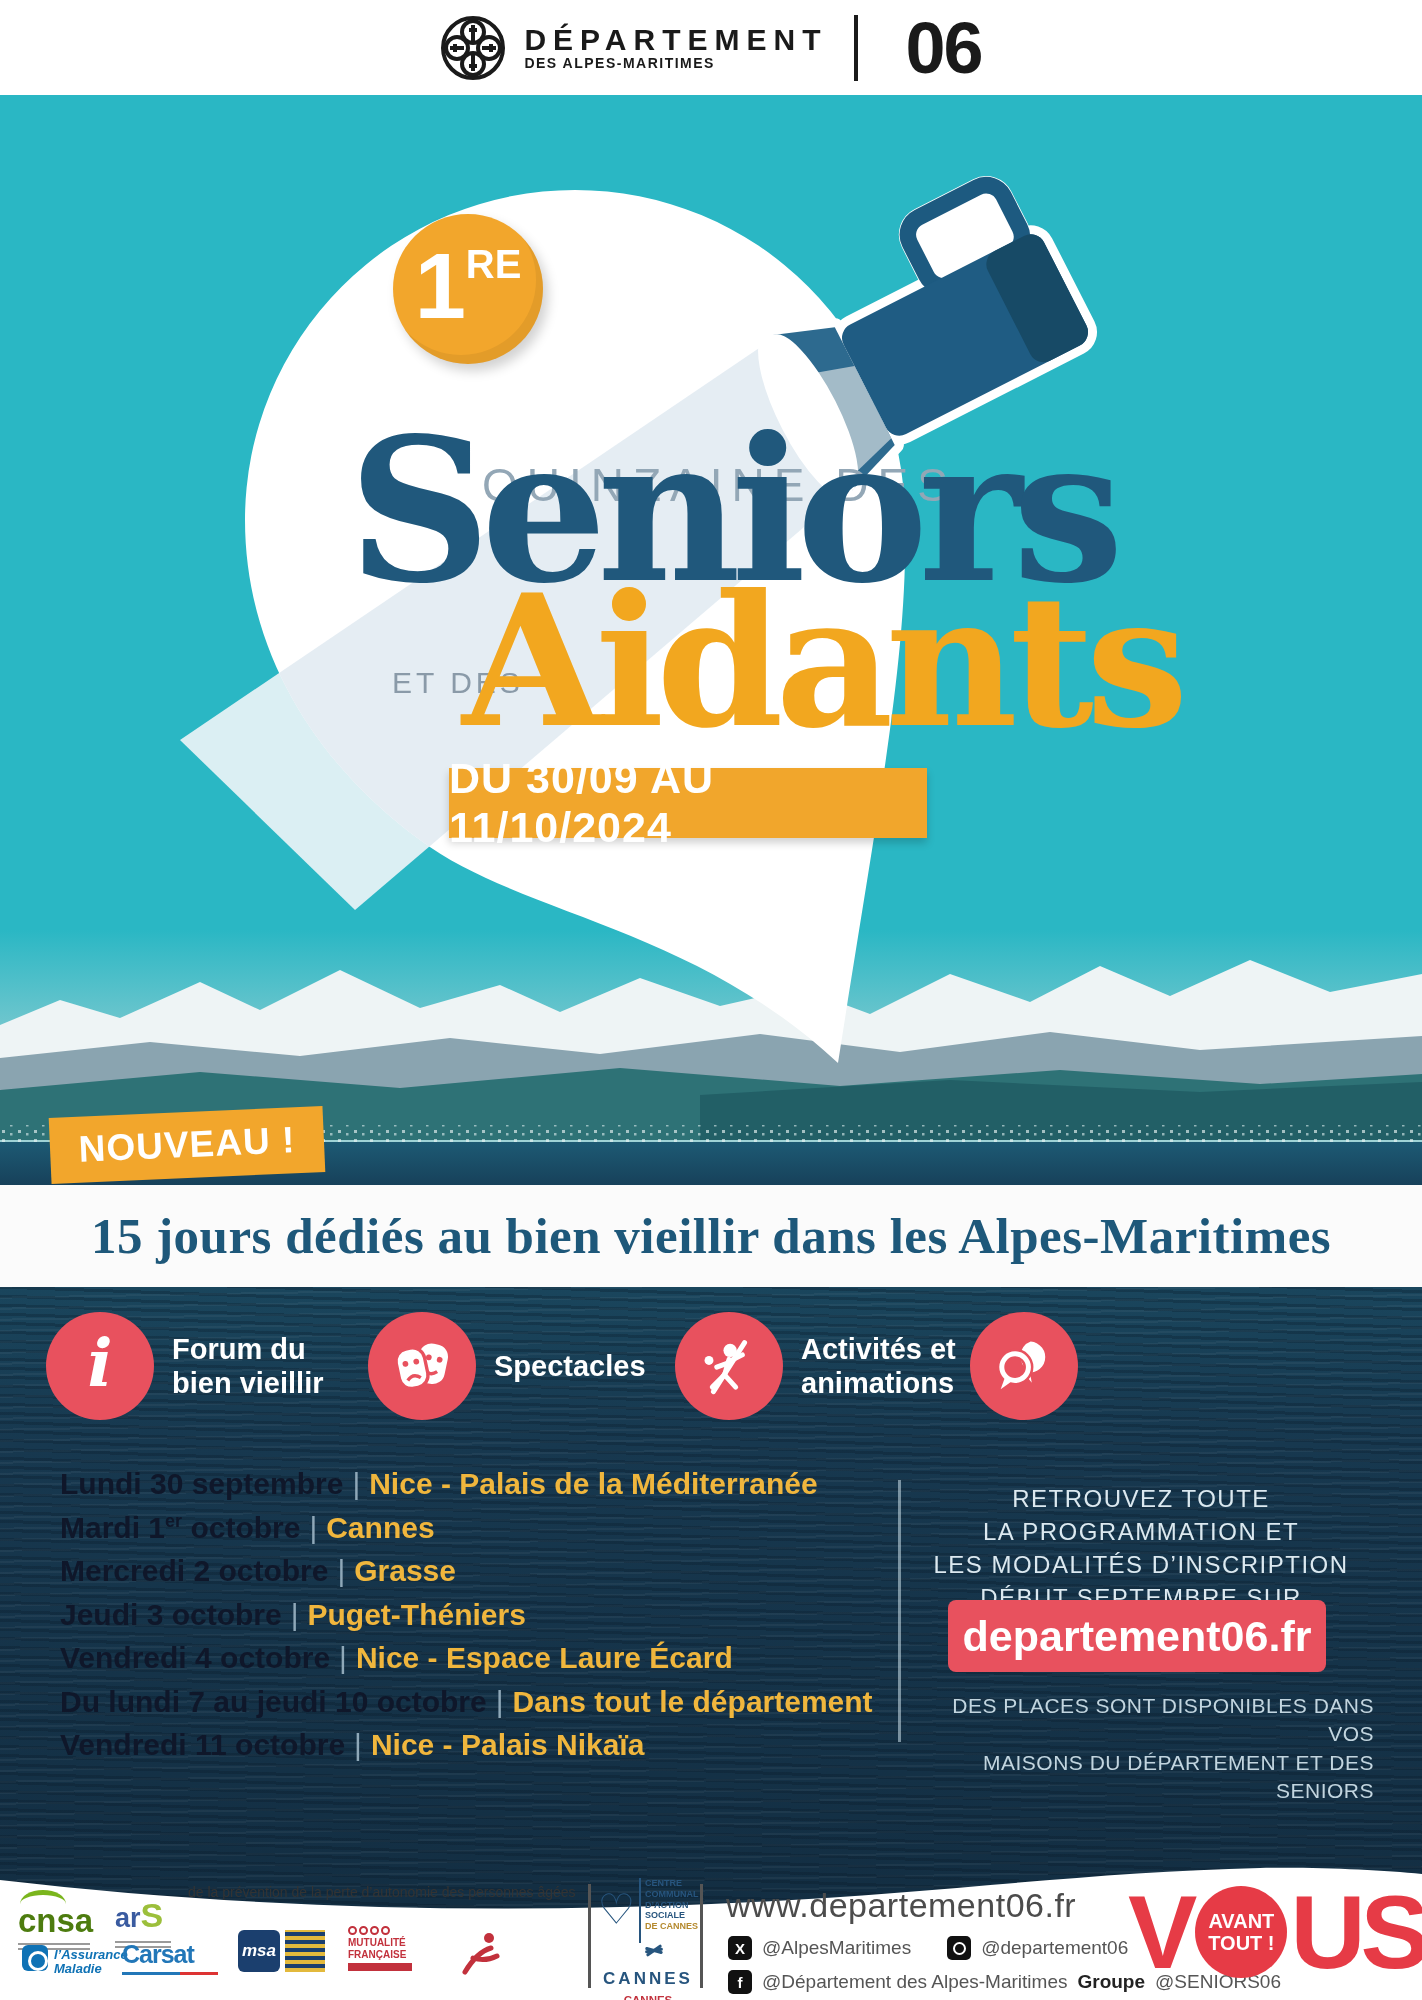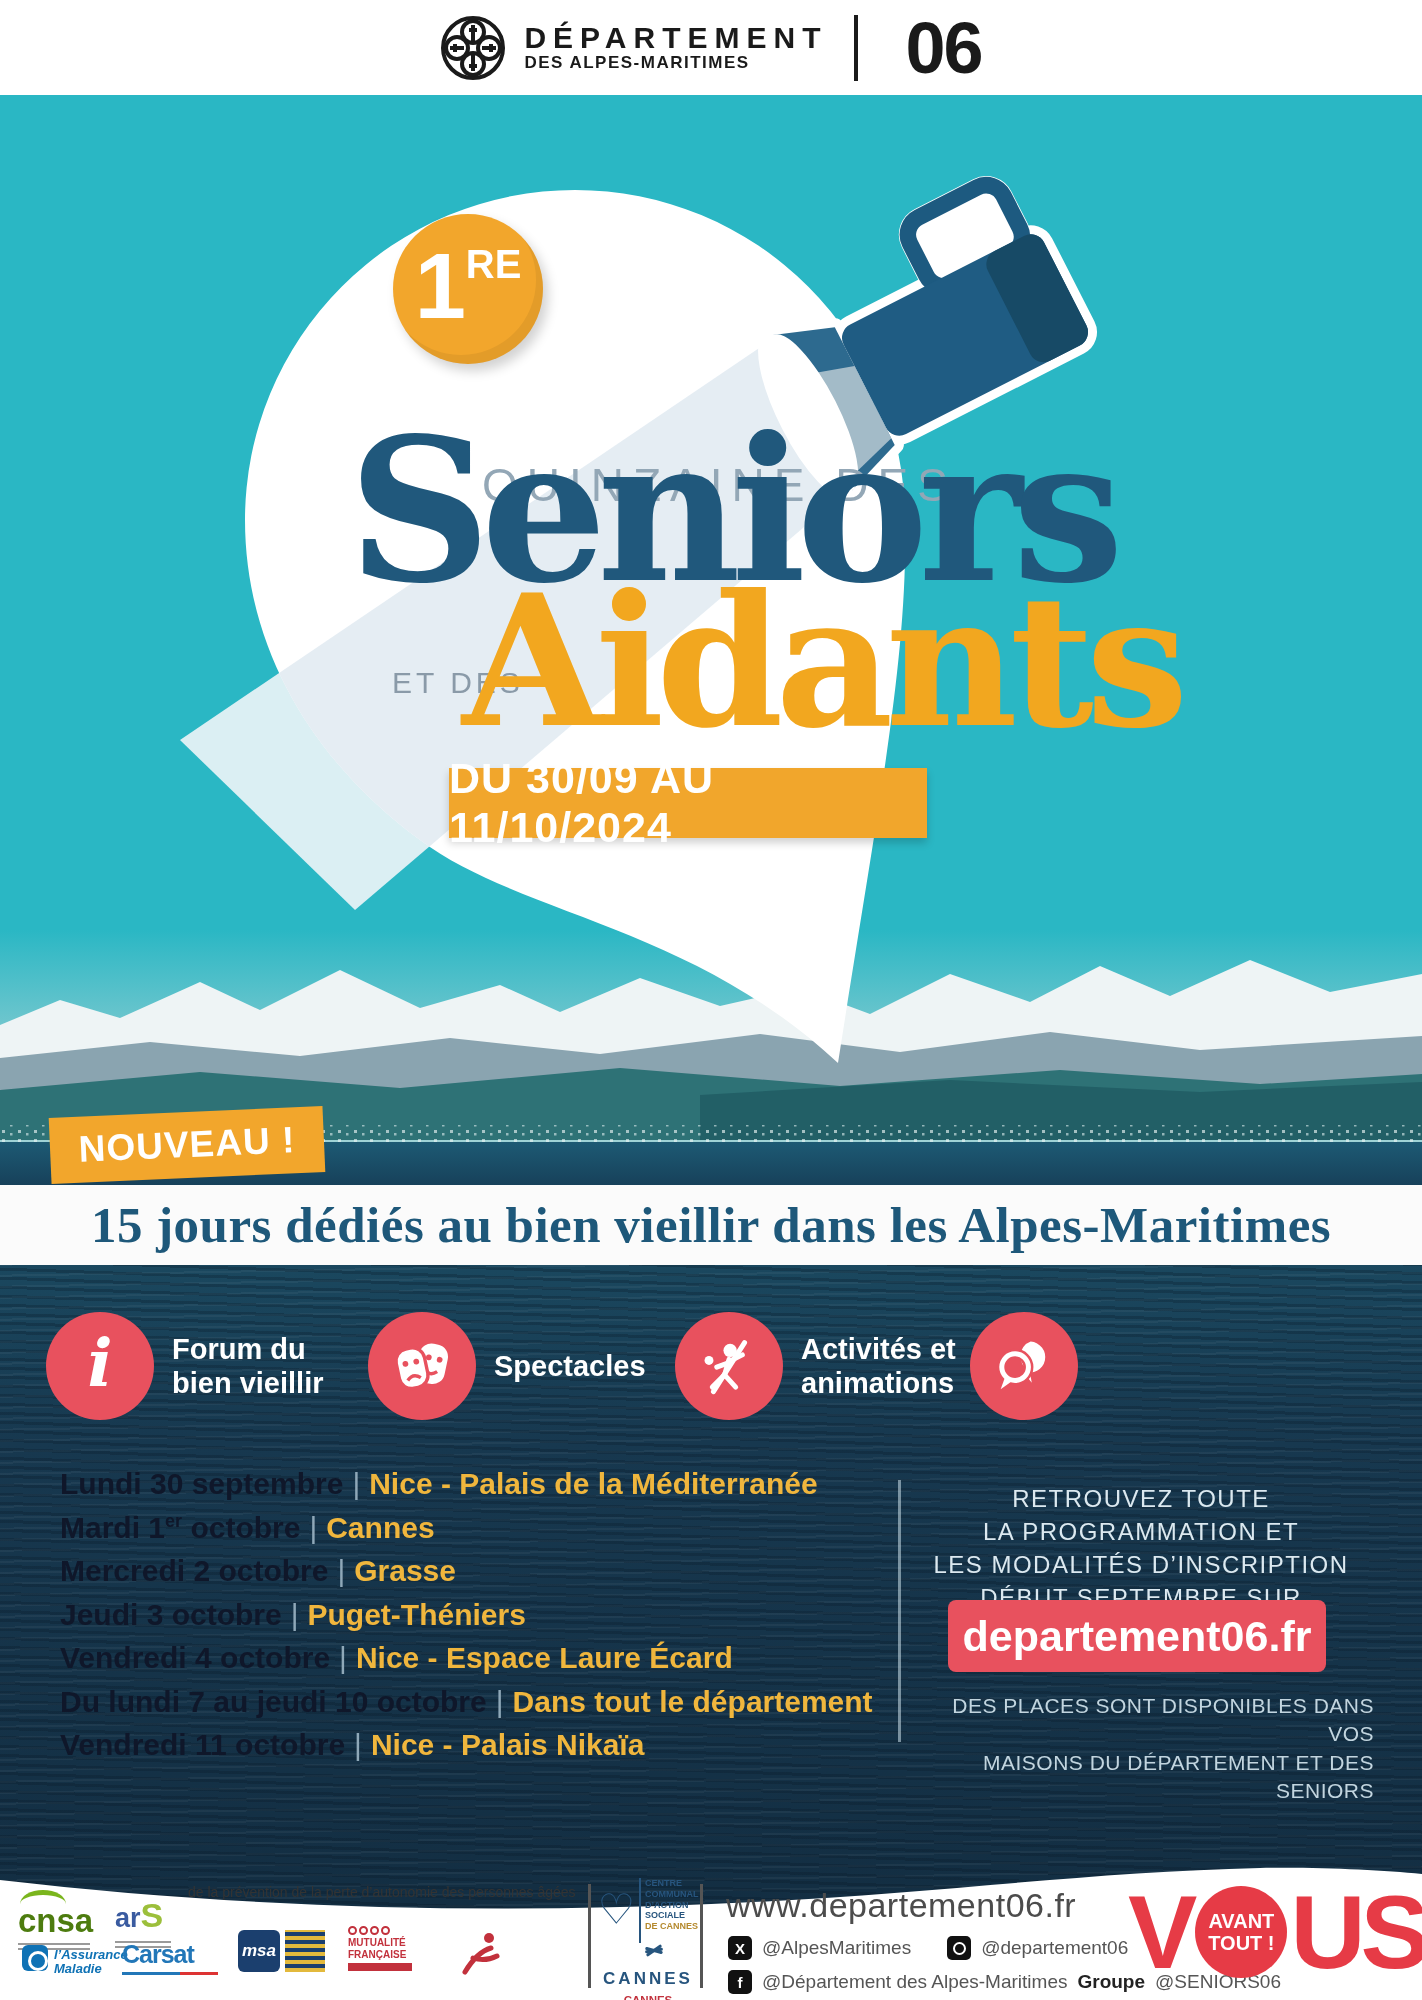--- a/index.html
+++ b/index.html
@@ -6,21 +6,21 @@
   #page{position:relative;width:1422px;height:2000px;margin:0 auto;background:#fff;overflow:hidden;
         font-family:"Liberation Sans",sans-serif;}
   #page *{box-sizing:border-box;}
 
   
   .header{position:absolute;top:0;left:0;width:1422px;height:95px;background:#fff;
           display:flex;align-items:center;justify-content:center;gap:18px;z-index:10;}
   .emblem{width:66px;height:66px;}
   .dept-text{display:flex;flex-direction:column;justify-content:center;color:#1a1a1a;}
   .dept-line1{font-size:30px;font-weight:bold;letter-spacing:7px;line-height:1.05;}
-  .dept-line2{font-size:17px;font-weight:bold;letter-spacing:1.5px;line-height:1.1;}
+  .dept-line2{font-size:14px;font-weight:bold;letter-spacing:1.5px;line-height:1.1;}
   .dept-sep{width:4px;height:66px;background:#1a1a1a;margin:0 2px 0 8px;}
   .dept-num{font-size:72px;font-weight:bold;color:#1a1a1a;letter-spacing:-2px;line-height:66px;margin-left:28px;}
 
   
   .hero-bg{position:absolute;top:95px;left:0;width:1422px;height:860px;background:#2ab7c4;z-index:1;}
   .mountains{position:absolute;top:930px;left:0;width:1422px;height:255px;z-index:2;}
   .water{position:absolute;top:1180px;left:0;width:1422px;height:820px;z-index:1;
          background-color:#16384e;
          background-image:
            repeating-linear-gradient(2deg, rgba(8,24,38,.28) 0 3px, rgba(8,24,38,0) 3px 9px),
@@ -42,21 +42,21 @@
   .title-secondary{position:absolute;left:462px;top:570px;z-index:5;font-family:"DejaVu Serif",serif;
               font-weight:bold;font-size:182px;line-height:1;color:#f2a71f;letter-spacing:-8px;}
   .datebar{position:absolute;left:449px;top:768px;width:478px;height:70px;background:#f1a62c;z-index:6;
            display:flex;align-items:center;justify-content:center;font-size:43px;font-weight:bold;
            color:#fff;letter-spacing:1px;box-shadow:0 5px 8px rgba(0,0,0,.18);}
 
   
   .nouveau{position:absolute;left:50px;top:1112px;width:274px;height:66px;background:#f2a62c;z-index:6;
            transform:rotate(-2.5deg);display:flex;align-items:center;justify-content:center;
            font-size:37px;font-weight:800;color:#fff;letter-spacing:1px;}
-  .headline-band{position:absolute;left:0;top:1185px;width:1422px;height:80px;background:#fbfbfb;z-index:5;
+  .headline-band{position:absolute;left:0;top:1185px;width:1422px;height:102px;background:#fbfbfb;z-index:5;
            display:flex;align-items:center;justify-content:center;}
   .headline-band .txt{font-family:"Liberation Serif",serif;font-weight:bold;font-size:51px;color:#1e587a;
            letter-spacing:0.5px;}
 
   
   .feature{position:absolute;top:1312px;display:flex;align-items:center;gap:18px;z-index:4;}
   .f-circle{width:108px;height:108px;border-radius:50%;background:#e8515e;flex:0 0 auto;
             display:flex;align-items:center;justify-content:center;}
   .f-label{color:#fff;font-weight:bold;font-size:29px;line-height:1.18;white-space:pre-line;}
   .info-glyph{font-family:"DejaVu Serif",serif;font-style:italic;font-weight:bold;font-size:66px;color:#fff;

